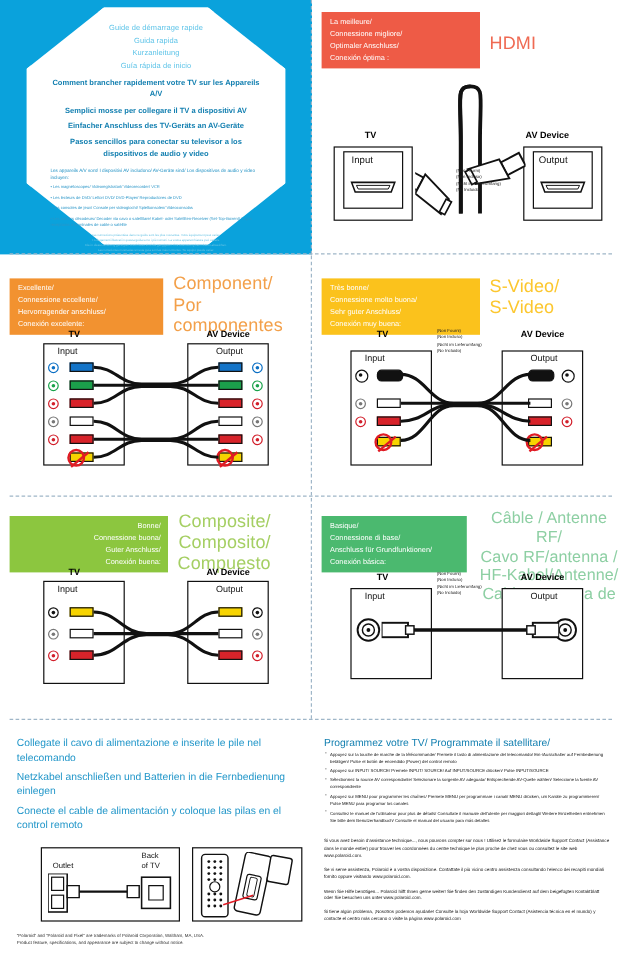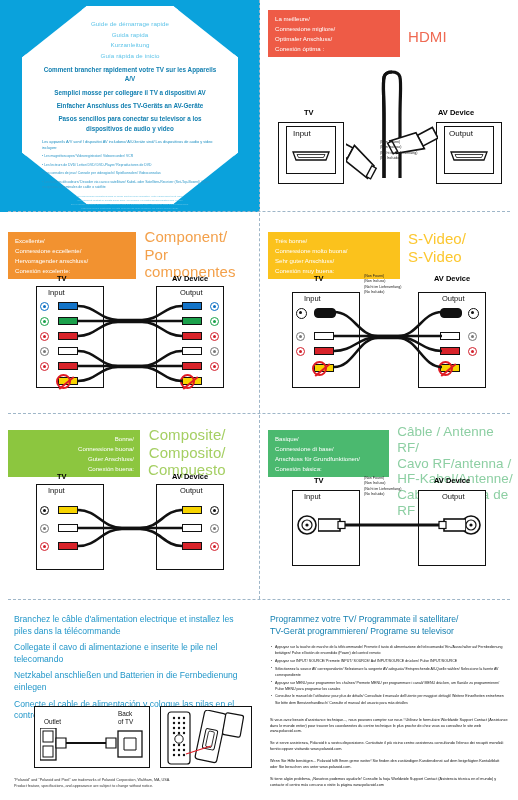--- a/index.html
+++ b/index.html
@@ -345,21 +345,21 @@
   </div>
 
   <div class="panel" style="left:262px;top:414px;width:256px;height:186px;">
     <div class="sec-head" style="left:6px;top:16px;">
       <div class="chip c-green2">
         <div>Basique/</div>
         <div>Connessione di base/</div>
         <div>Anschluss für Grundfunktionen/</div>
         <div>Conexión básica:</div>
       </div>
-      <div class="bigtitle t-green2" style="margin-top:-6px;font-size:13.4px;">
+      <div class="bigtitle t-green2" style="margin-top:-6px;font-size:13.4px;text-align:center;">
         <div>Câble / Antenne RF/</div>
         <div>Cavo RF/antenna /</div>
         <div>HF-Kabel/Antenne/</div>
         <div>Cable o antena de RF</div>
       </div>
     </div>
 
     <div class="dev-label" style="left:52px;top:62px;">TV</div>
     <div class="dev-label" style="left:172px;top:62px;">AV Device</div>
 
@@ -392,21 +392,20 @@
       <rect x="126" y="5" width="22" height="12" fill="#fff" stroke="#111" stroke-width="1.6"></rect>
       <rect x="20" y="7.5" width="7" height="7" fill="#fff" stroke="#111" stroke-width="1.2"></rect>
       <rect x="121" y="7.5" width="7" height="7" fill="#fff" stroke="#111" stroke-width="1.2"></rect>
     </svg>
   </div>
 
   <div class="dashed-h" style="top:599px;"></div>
   <div class="dashed-v" style="left:259px;top:415px;height:184px;"></div>
 
   <div class="panel" style="left:0;top:600px;width:260px;height:200px;padding:14px 12px 0 14px;">
-    <div class="blue-line">Branchez le câble d'alimentation electrique et installez les piles dans la télécommande</div>
     <div class="blue-line">Collegate il cavo di alimentazione e inserite le pile nel telecomando</div>
     <div class="blue-line">Netzkabel anschließen und Batterien in die Fernbedienung einlegen</div>
     <div class="blue-line">Conecte el cable de alimentación y coloque las pilas en el control remoto</div>
 
     <div class="box-outer" style="left:34px;top:106px;width:116px;height:62px;"></div>
     <div class="io-text" style="left:44px;top:118px;font-size:6.4px;">Outlet</div>
     <div class="io-text" style="left:118px;top:110px;font-size:6.4px;">Back</div>
     <div class="io-text" style="left:118px;top:118px;font-size:6.4px;">of TV</div>
 
     <svg style="position:absolute;left:40px;top:128px;" width="106" height="34">
@@ -457,21 +456,20 @@
     </svg>
 
     <div class="footer-note" style="position:absolute;left:14px;top:178px;width:236px;">
       <div>"Polaroid" and "Polaroid and Pixel" are trademarks of Polaroid Corporation, Waltham, MA, USA.</div>
       <div>Product feature, specifications, and appearance are subject to change without notice.</div>
     </div>
   </div>
 
   <div class="panel" style="left:262px;top:600px;width:256px;height:200px;padding:14px 10px 0 8px;">
     <div class="dark-line">Programmez votre TV/ Programmate il satellitare/</div>
-    <div class="dark-line" style="margin-bottom:7px;">TV-Gerät programmieren/ Programe su televisor</div>
 
     <ul class="bullets">
       <li>Appuyez sur la touche de marche de la télécommande/ Premete il tasto di alimentazione del telecomando/ Ein-/Ausschalter auf Fernbedienung betätigen/ Pulse el botón de encendido (Power) del control remoto</li>
       <li>Appuyez sur INPUT/ SOURCE/ Premete INPUT/ SOURCE/ Auf INPUT/SOURCE drücken/ Pulse INPUT/SOURCE</li>
       <li>Sélectionnez la source AV correspondante/ Selezionare la sorgente AV adeguata/ Entsprechende AV-Quelle wählen/ Seleccione la fuente AV correspondiente</li>
       <li>Appuyez sur MENU pour programmer les chaînes/ Premete MENU per programmare i canali/ MENU drücken, um Kanäle zu programmieren/ Pulse MENU para programar los canales</li>
       <li>Consultez le manuel de l'utilisateur pour plus de détails/ Consultate il manuale dell'utente per maggiori dettagli/ Weitere Einzelheiten entnehmen Sie bitte dem Benutzerhandbuch/ Consulte el manual del usuario para más detalles</li>
     </ul>
 
     <div class="support" style="margin-top:12px;">

